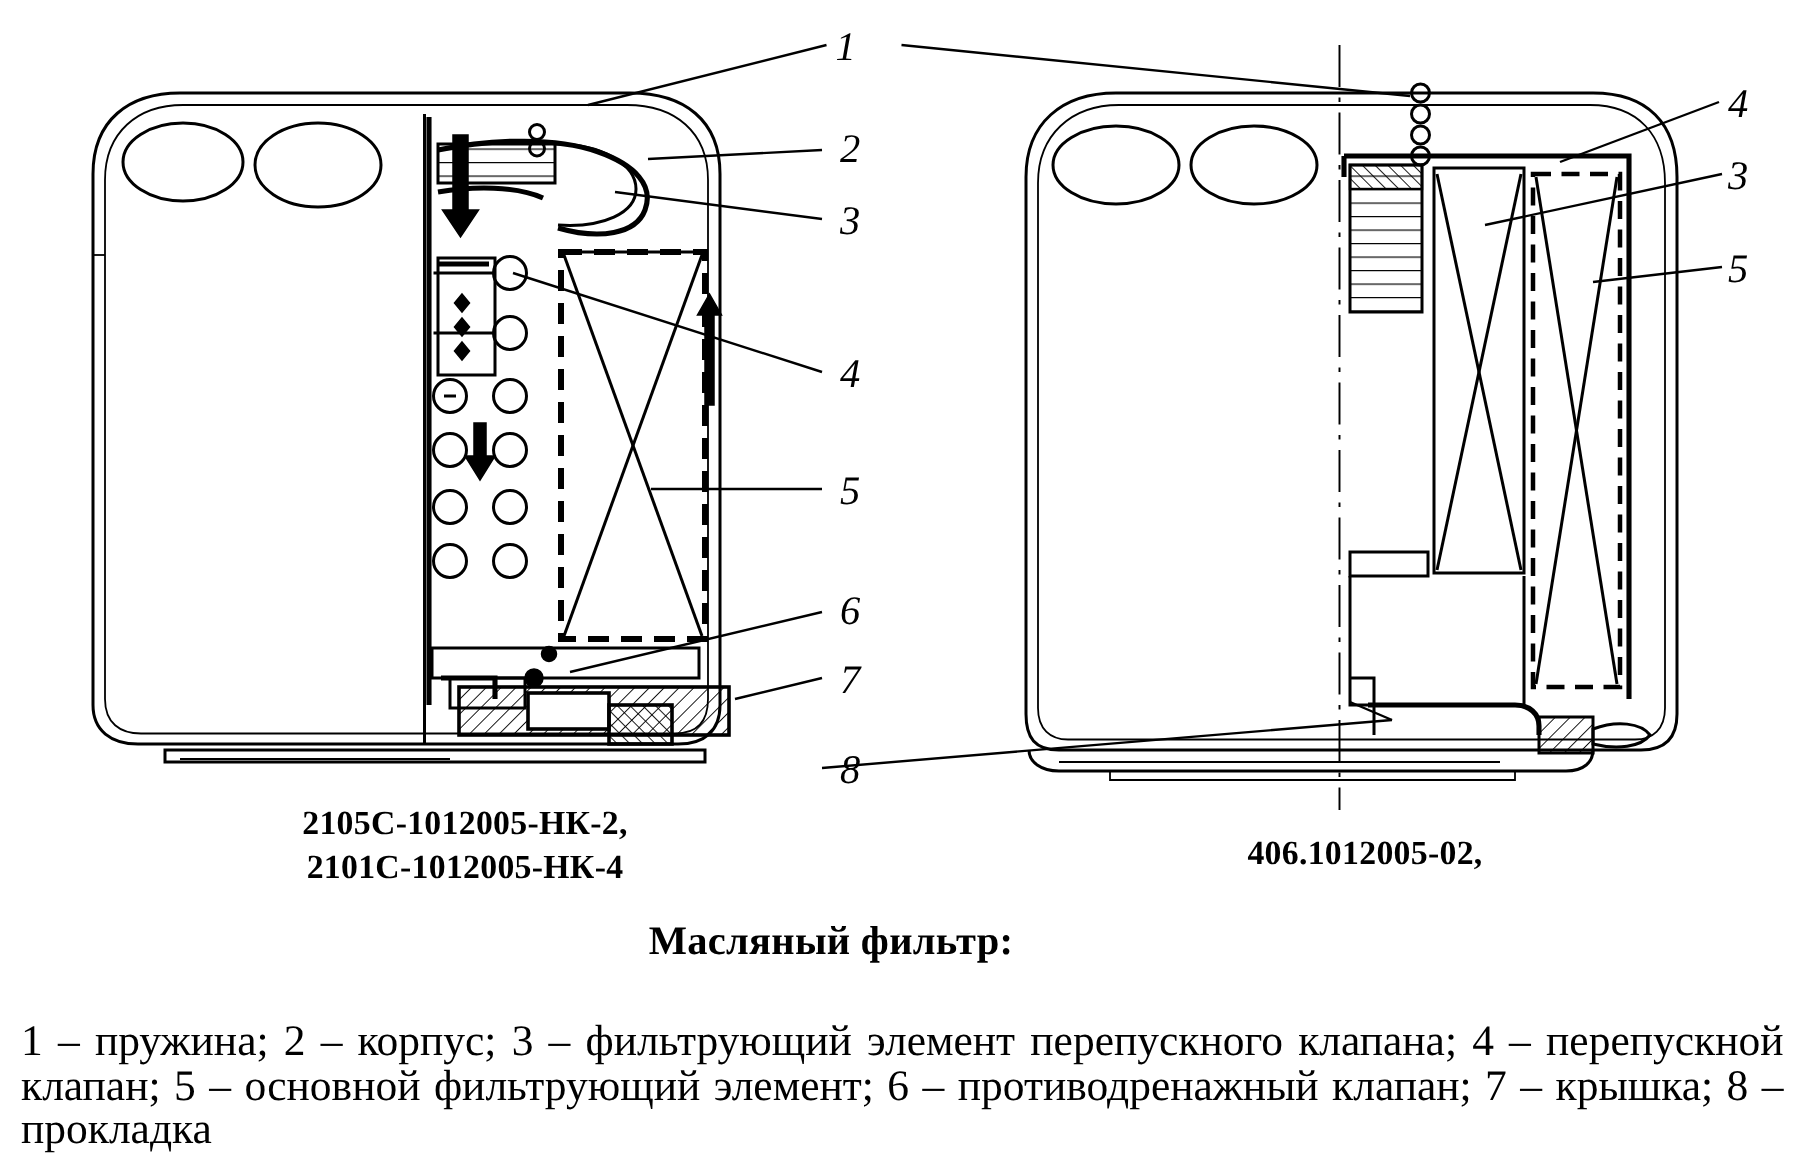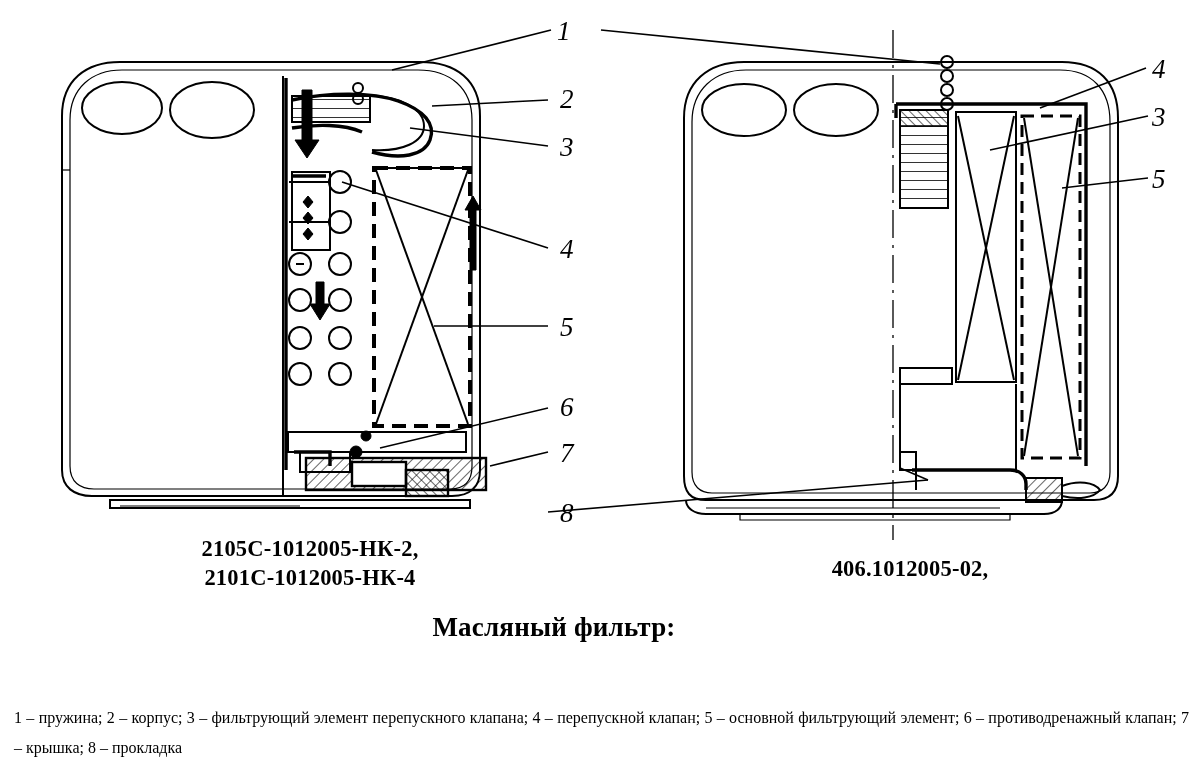--- a/index.html
+++ b/index.html
@@ -76,23 +76,23 @@
   }
   #fig-title {
     left: 0;
     top: 612px;
     width: 1108px;
     font-size: 27px;
   }
   #legend {
     position: absolute;
     left: 14px;
-    top: 703px;
+    top: 680px;
     width: 1175px;
-    font-size: 16px;
+    font-size: 29px;
     line-height: 29.5px;
     text-align: justify;
     text-align-last: left;
   }
 </style>
 </head>
 <body>
 
 <div id="page">
 

